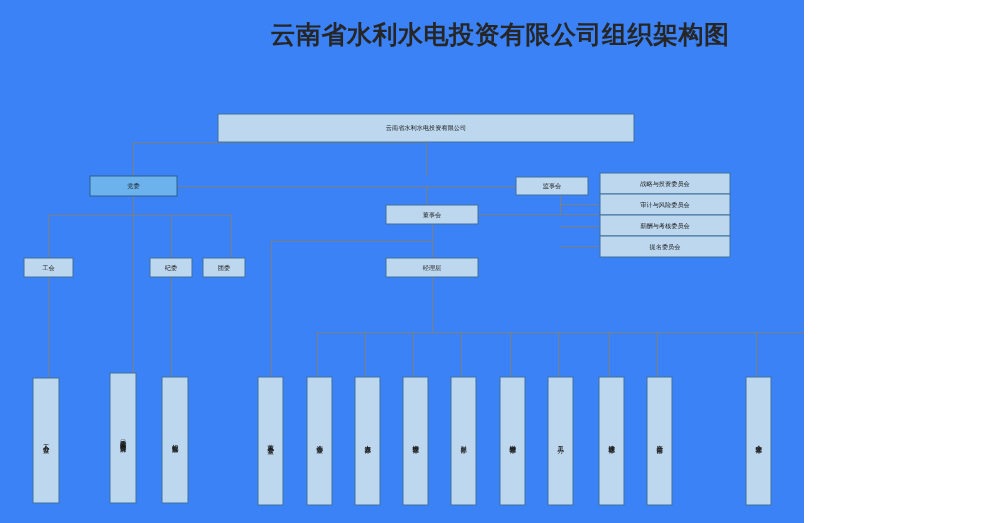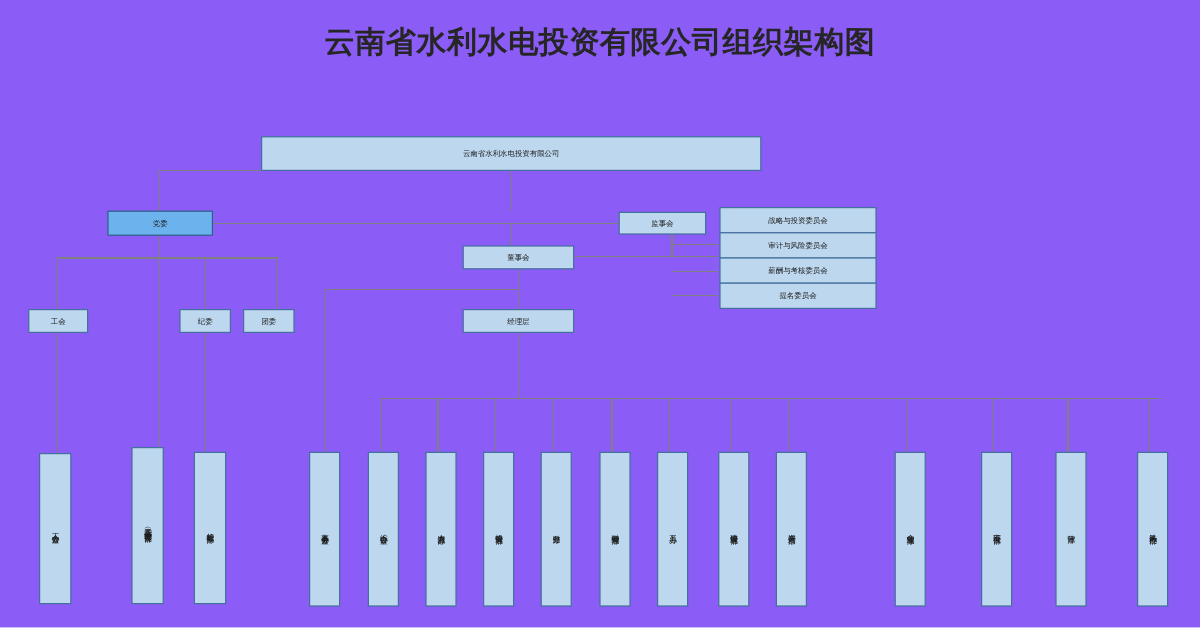--- a/index.html
+++ b/index.html
@@ -6,23 +6,23 @@
     margin: 0;
     padding: 0;
     background: #ffffff;
   }
   body {
     font-family: "Liberation Sans", "DejaVu Sans", sans-serif;
     color: #262626;
   }
   #page {
     position: relative;
-    width: 1000px;
+    width: 804px;
     height: 523px;
-    background: #8b5cf6;
+    background: #3b82f6;
     overflow: hidden;
   }
   .chart-title {
     position: absolute;
     left: 0;
     top: 18px;
     width: 1000px;
     text-align: center;
     font-size: 25px;
     font-weight: bold;

